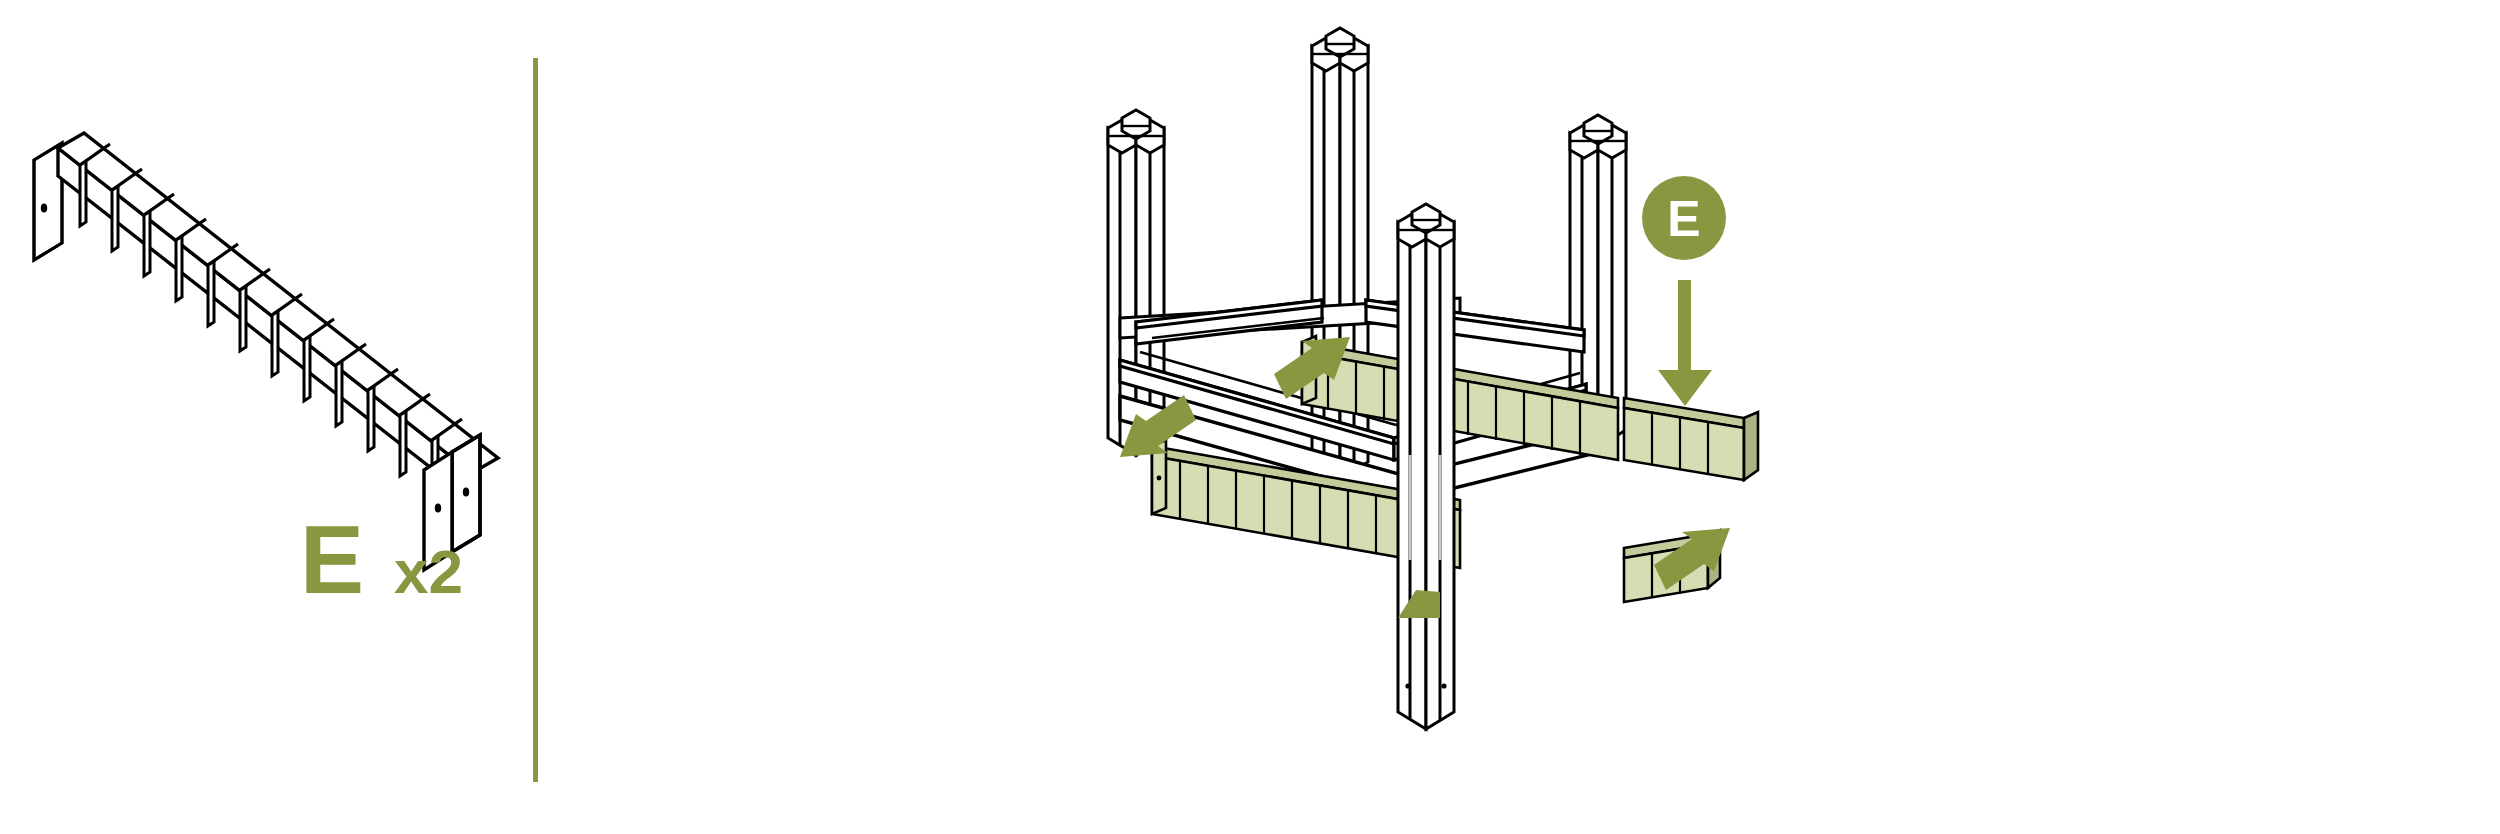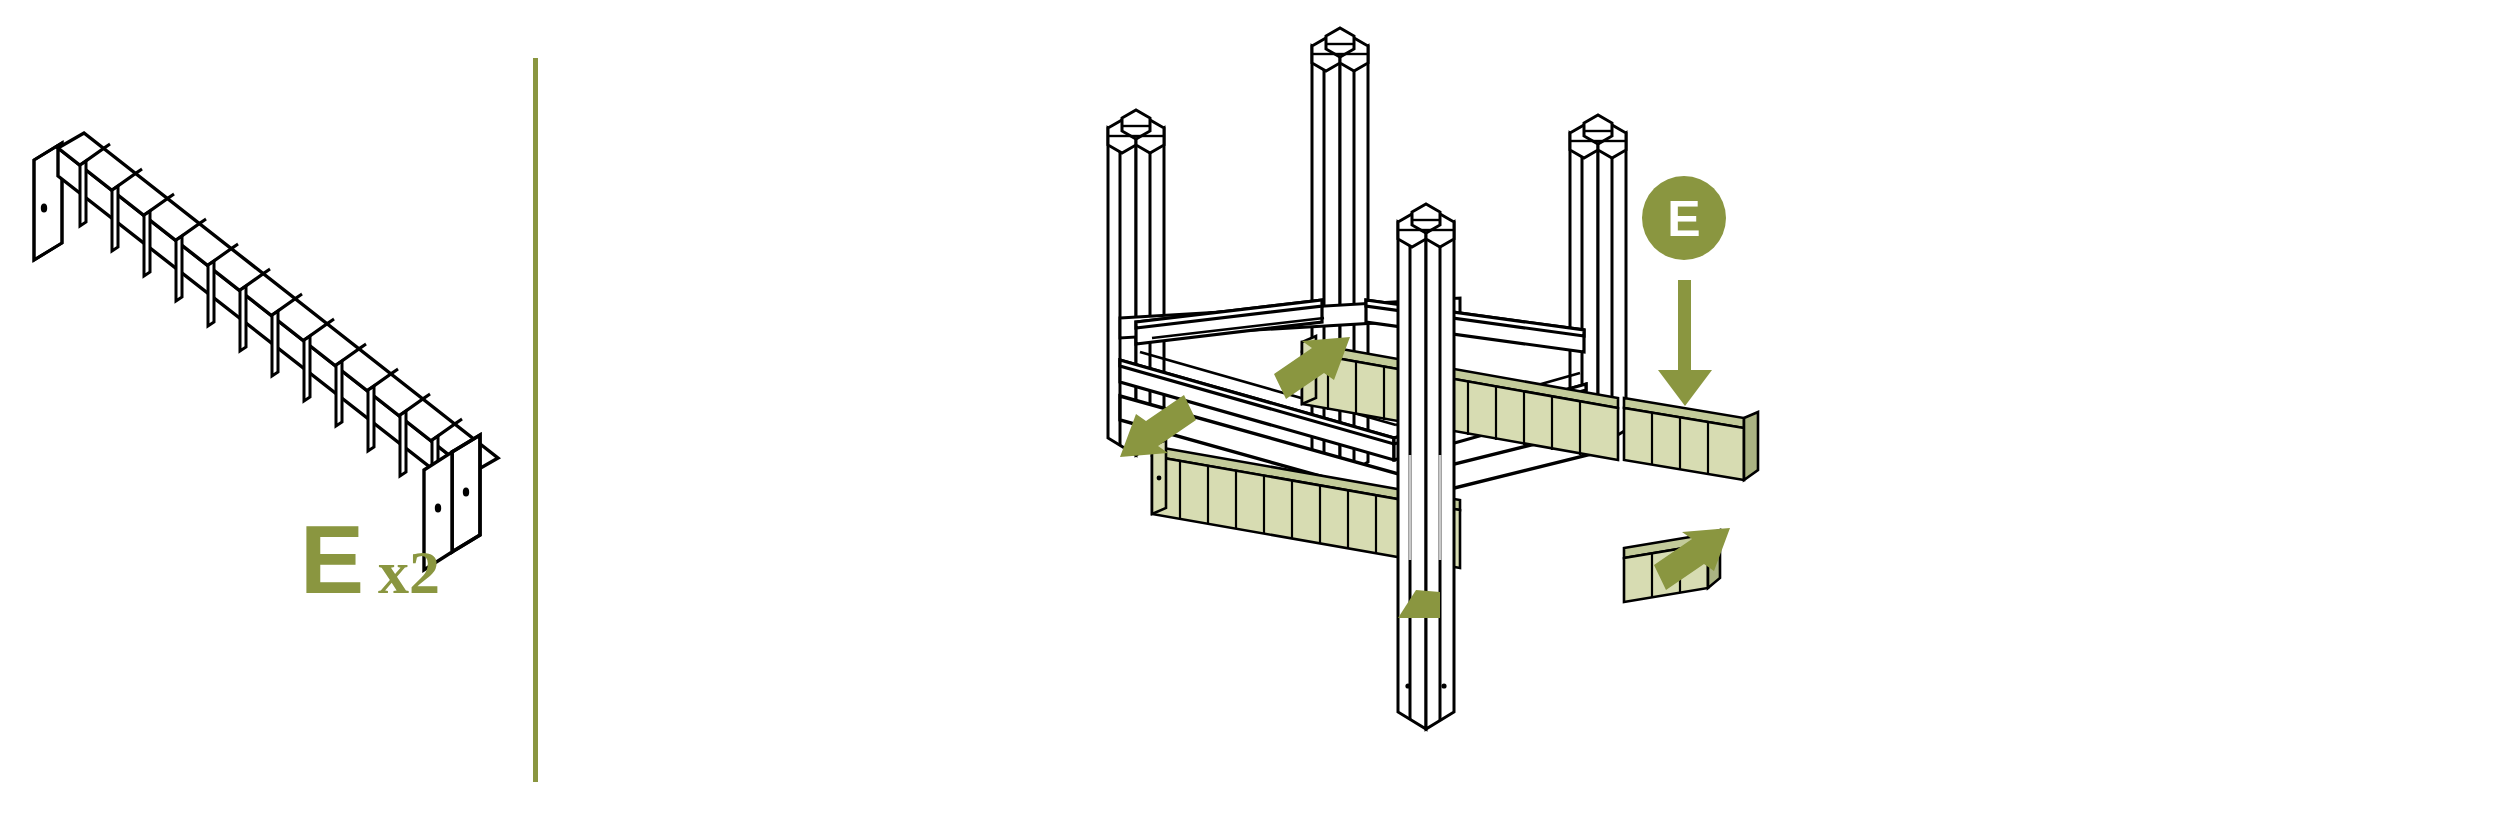--- a/index.html
+++ b/index.html
@@ -51,22 +51,21 @@
   #part-label .letter {
     font-size: 96px;
     font-weight: bold;
     line-height: 1;
     letter-spacing: -2px;
   }
   #part-label .qty {
     font-size: 62px;
     font-weight: bold;
     line-height: 1;
-    margin-left: 16px;
-    font-family: Liberation Serif, serif;
+    margin-left: 32px;
   }
 </style>
 </head>
 <body>
 
 <div id="sheet">
 
   <div class="panel" id="parts-panel">
 
     <svg class="svgfill" width="540" height="834" viewBox="0 0 540 834">

